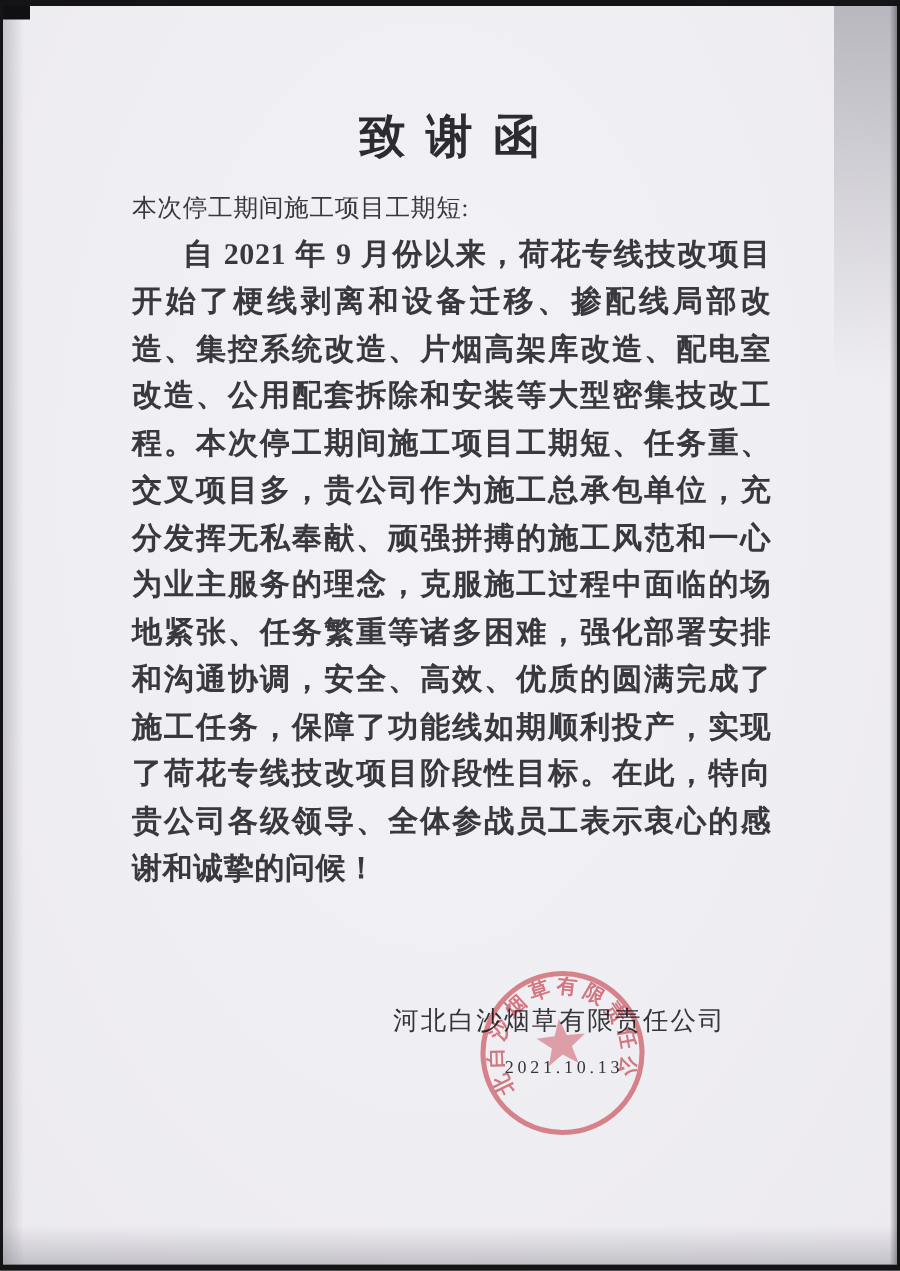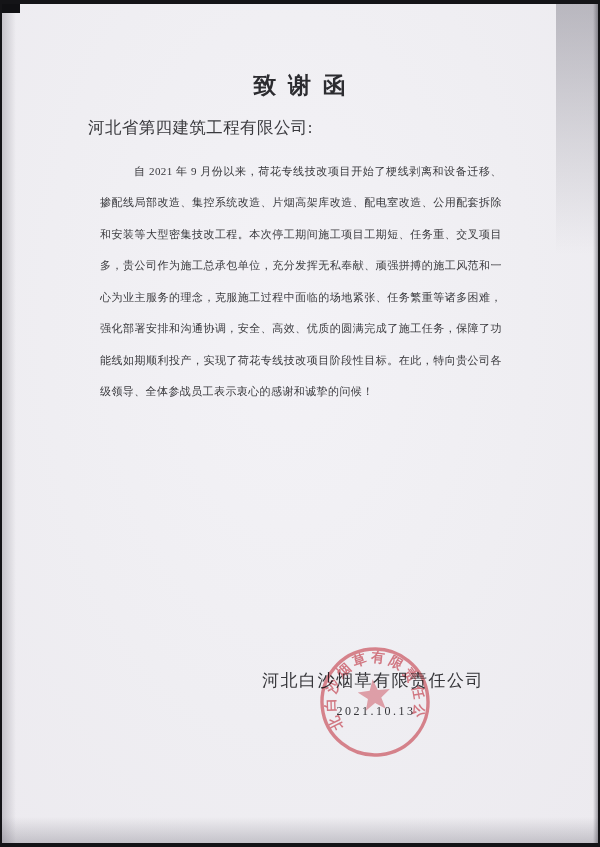--- a/index.html
+++ b/index.html
@@ -30,29 +30,29 @@
   }
   .shade-bottom{
     left:0;right:0;bottom:0;height:26px;
     background:linear-gradient(to top, rgba(100,98,110,0.30), rgba(100,98,110,0));
   }
   .content{
     position:absolute;left:86px;top:66px;width:426px;color:#39393d;
   }
   .letter-title{
     margin:0 0 11px 0;
-    font-size:23px;font-weight:bold;color:#2c2c30;
+    font-size:31px;font-weight:bold;color:#2c2c30;
     text-align:center;letter-spacing:3px;
   }
   .salutation{
     margin:0;font-size:16.5px;line-height:31.5px;letter-spacing:0.4px;
   }
   .para{
-    margin:12px;font-size:11px;line-height:31.5px;letter-spacing:0.4px;
-    text-align:justify;text-indent:34px;
+    margin:0;font-size:20px;line-height:31.5px;letter-spacing:0.4px;
+    text-align:justify;text-indent:34px;font-weight:bold;
   }
   .signature-block{
     position:absolute;left:171px;top:665px;width:400px;
     text-align:center;color:#353539;font-size:17px;
   }
   .signature-line{letter-spacing:1.5px;}
   .date-line{margin-top:12px;letter-spacing:2.5px;padding-left:6px;font-size:12px;}
   .seal{
     position:absolute;left:315px;top:640px;width:116px;height:116px;
     transform:rotate(-6deg);
@@ -64,21 +64,21 @@
 <body>
 
 <div class="paper">
   <div class="shade shade-right-top"></div>
   <div class="shade shade-right-edge"></div>
   <div class="shade shade-left-edge"></div>
   <div class="shade shade-bottom"></div>
 
   <div class="content">
     <h1 class="letter-title">致 谢 函</h1>
-    <p class="salutation">河北省第四建筑工程有限公司:</p>
+    <p class="salutation">本次停工期间施工项目工期短:</p>
     <p class="para">自 2021 年 9 月份以来，荷花专线技改项目开始了梗线剥离和设备迁移、掺配线局部改造、集控系统改造、片烟高架库改造、配电室改造、公用配套拆除和安装等大型密集技改工程。本次停工期间施工项目工期短、任务重、交叉项目多，贵公司作为施工总承包单位，充分发挥无私奉献、顽强拼搏的施工风范和一心为业主服务的理念，克服施工过程中面临的场地紧张、任务繁重等诸多困难，强化部署安排和沟通协调，安全、高效、优质的圆满完成了施工任务，保障了功能线如期顺利投产，实现了荷花专线技改项目阶段性目标。在此，特向贵公司各级领导、全体参战员工表示衷心的感谢和诚挚的问候！</p>
   </div>
 
   <div class="signature-block">
     <div class="signature-line">河北白沙烟草有限责任公司</div>
     <div class="date-line">2021.10.13</div>
   </div>
 
   <svg class="seal" viewBox="0 0 116 116">
     <circle cx="58" cy="58" r="53" fill="none" stroke="#dd6b74" stroke-width="3.4" opacity="0.85"></circle>

